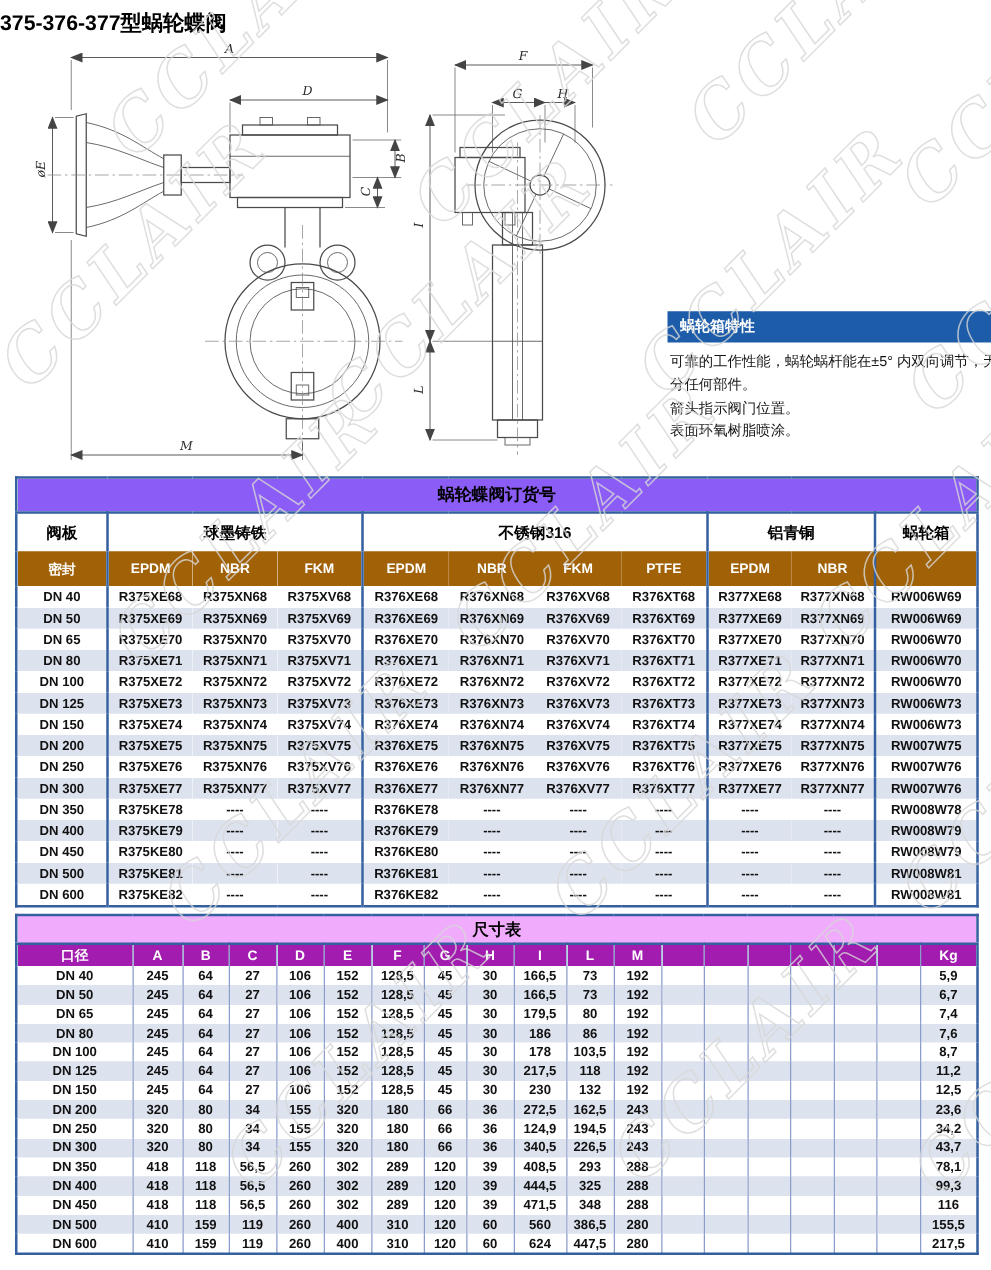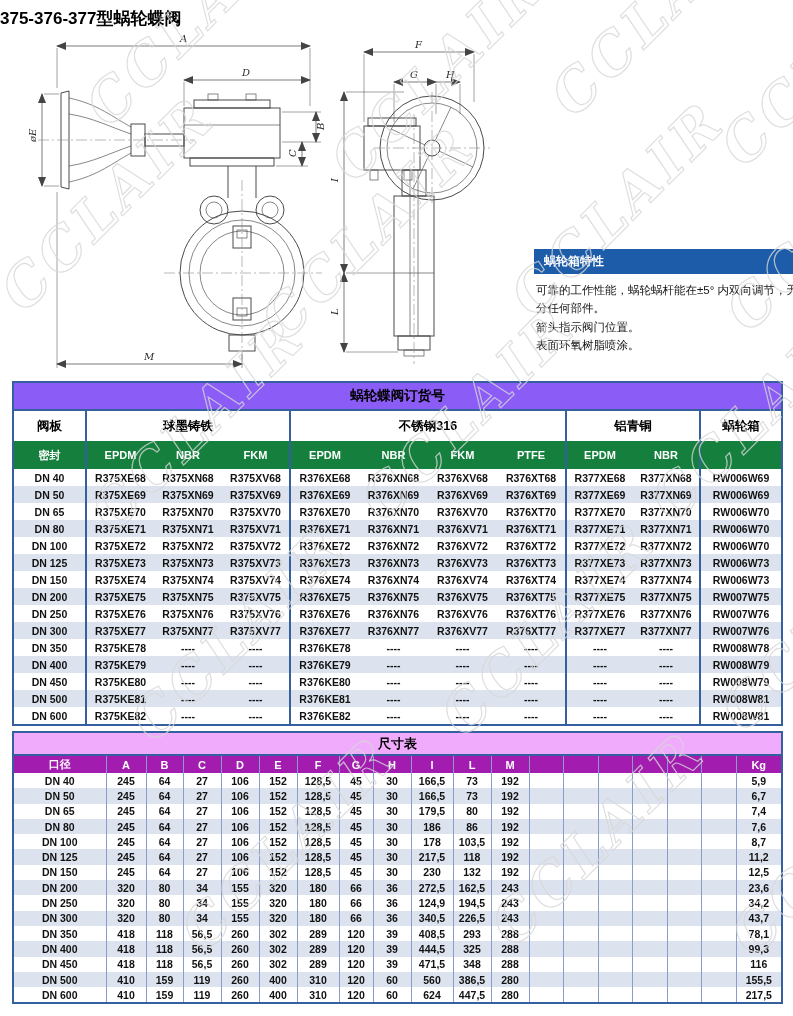--- a/index.html
+++ b/index.html
@@ -43,21 +43,21 @@
   
   table { border-collapse:collapse; table-layout:fixed; width:769px; background:#fff; }
   td, th { padding:0; overflow:hidden; white-space:nowrap; }
   tr.stripe td { background:#dde3ee; }
 
   
   .order-wrap { position:absolute; left:12px; top:381px; z-index:2; }
   .order-table { border:2px solid #34609f; }
   .order-table .ttl { height:26px; font-size:13.5px; font-weight:bold; text-align:center; border-bottom:2px solid #34609f; background:#8b5cf6; }
   .order-table .grp { height:30px; font-size:12.5px; font-weight:bold; text-align:center; background:#fff; color:#000; }
-  .order-table .seal { height:28px; font-size:11px; font-weight:bold; text-align:center; background:#15803d; color:#fff; }
+  .order-table .seal { height:28px; font-size:11px; font-weight:bold; text-align:center; background:#a16207; color:#fff; }
   .order-table td.c { height:17px; font-size:10.5px; font-weight:600; text-align:center; color:#111; }
   .sec { border-left:2px solid #34609f; }
 
   
   .dim-wrap { position:absolute; left:12px; top:731px; z-index:2; }
   .dim-table { border:2px solid #34609f; }
   .dim-table .ttl { height:21px; font-size:13px; font-weight:bold; text-align:center; border-bottom:2px solid #34609f; background:#f0abfc; }
   .dim-table .dhead { height:17px; font-size:11px; font-weight:bold; text-align:center; background:#a21caf; color:#fff; }
   .dim-table td.c { height:15.3px; font-size:10.5px; font-weight:600; text-align:center; color:#111; }
   .thin { border-left:1px solid #8a9cc9; }

